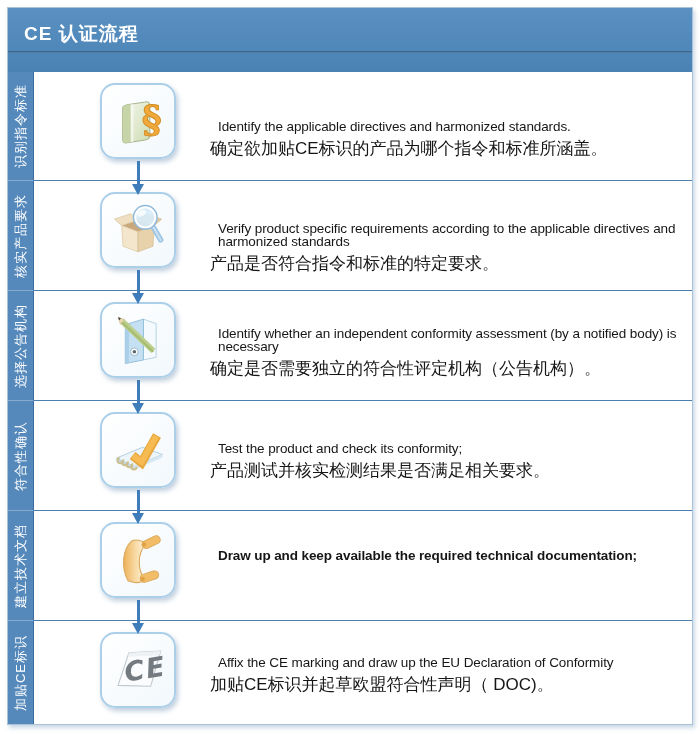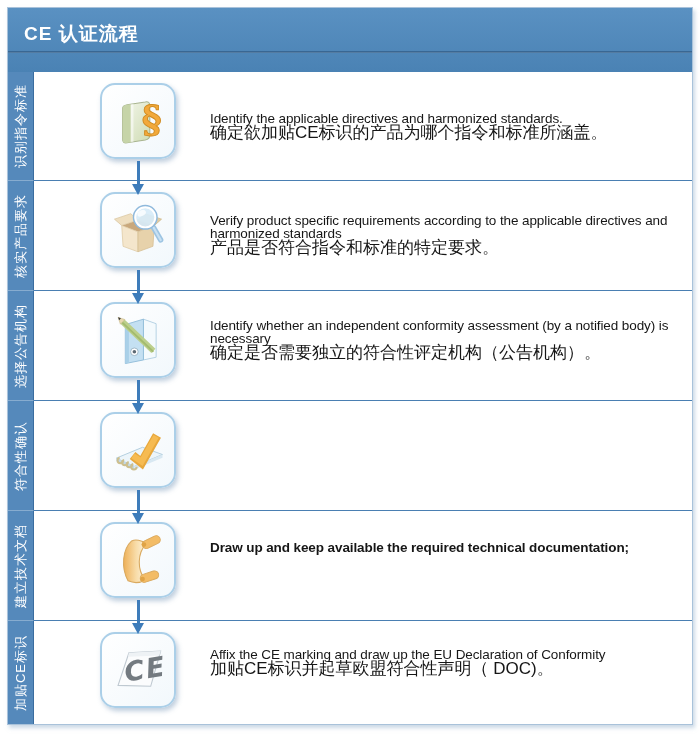--- a/index.html
+++ b/index.html
@@ -52,21 +52,21 @@
   .arrow .shaft { position:absolute; left:5px; top:0; width:3px; height:23px; background:#3e7cba; }
   .arrow .head {
     position:absolute; left:0; top:23px; width:0; height:0;
     border-left:6.5px solid transparent; border-right:6.5px solid transparent;
     border-top:11px solid #3e7cba;
   }
   
   .text-block { position:absolute; left:176px; width:478px; color:#161616; }
   .tb-1 { top:40px; } .tb-2 { top:33px; } .tb-3 { top:28px; }
   .tb-4 { top:33px; } .tb-5 { top:30px;font-weight:bold; } .tb-6 { top:27px; }
-  .en { font-size:13.5px; line-height:13px; letter-spacing:-0.1px; margin:0; }
+  .en { font-size:13.5px; line-height:13px; letter-spacing:-0.1px; margin:8px; }
   .zh { font-size:17px; line-height:15px; margin:0; }
 </style>
 </head>
 <body>
 
 <div class="frame">
 
   <div class="header">
     <div class="header-title">CE 认证流程</div>
     <div class="header-sep"></div>
@@ -179,20 +179,22 @@
           </g>
           <path d="M26 38 L36 46 L53 16" stroke="#e8a83c" stroke-width="10" fill="none"></path>
           <path d="M26.5 38.5 L36 45 L52 17" stroke="#f6bb52" stroke-width="6.5" fill="none"></path>
         </svg>
       </div>
       <div class="arrow">
         <div class="shaft"></div>
         <div class="head"></div>
       </div>
       <div class="text-block tb-4">
+        <p class="en">Test the product and check its conformity;</p>
+        <p class="zh">产品测试并核实检测结果是否满足相关要求。</p>
       </div>
     </div>
   </div>
 
   <div class="row row-5">
     <div class="side-cell">
       <span class="side-label">建立技术文档</span>
     </div>
     <div class="main-cell">
       <div class="icon-box">

